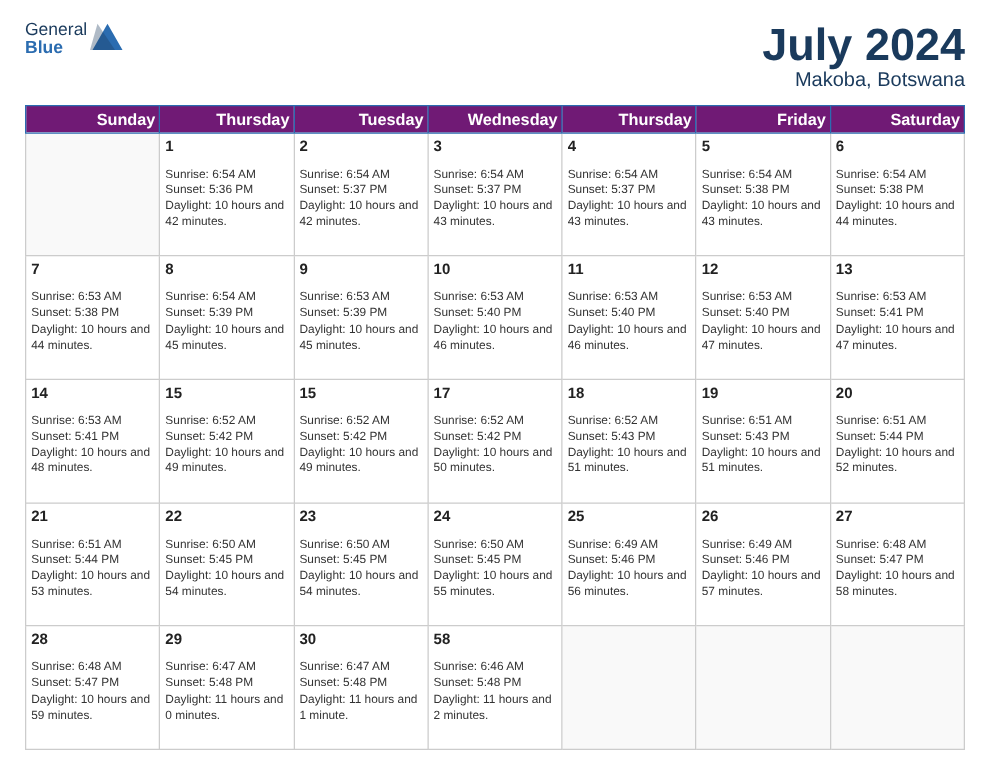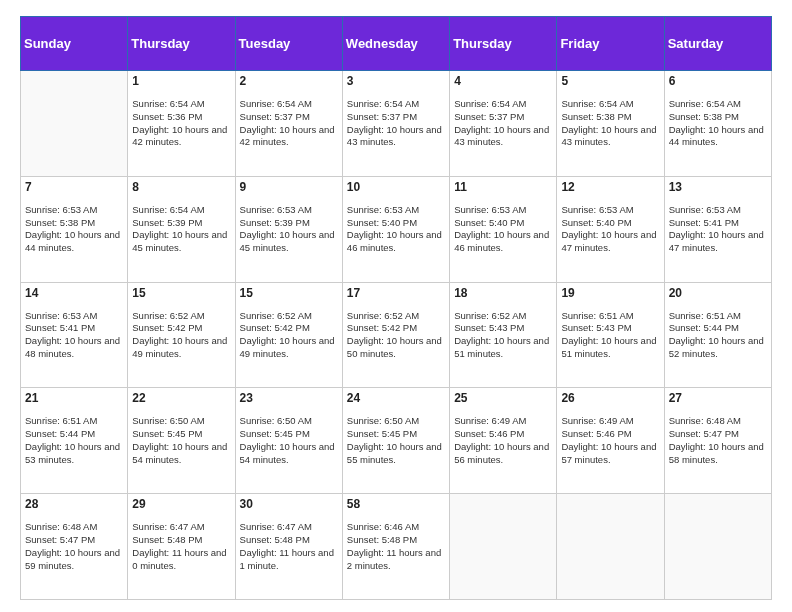--- a/index.html
+++ b/index.html
@@ -42,24 +42,24 @@
       color: #1a3a5c;
     }
     .calendar {
       flex: 1;
       border: 1px solid #ccc;
       border-collapse: collapse;
       width: 100%;
       table-layout: fixed;
     }
     .calendar th {
-      background-color: #6d28d9;
+      background-color: #701a75;
       color: #fff;
-      text-align: left;
-      padding: 19px 3px;
+      text-align: right;
+      padding: 3px 3px;
       font-size: 13px;
       border: 1px solid #2b6cb0;
     }
     .calendar td {
       vertical-align: top;
       border: 1px solid #ccc;
       padding: 3px 4px;
       font-size: 10px;
       color: #333;
       height: 82px;
@@ -81,20 +81,38 @@
     }
     table {
       width: 100%;
       border-collapse: collapse;
     }
   </style>
 </head>
 <body>
 
 <div class="page">
+  <div class="header">
+    <div class="logo">
+  <div style="display:flex;align-items:center;gap:2px;">
+    <div style="display:flex;flex-direction:column;line-height:1;">
+      <span style="font-size:14px;color:#1a3a5c;font-weight:normal;">General</span>
+      <span style="font-size:14px;color:#2b6cb0;font-weight:bold;">Blue</span>
+    </div>
+    <svg width="28" height="28" viewBox="0 0 28 28">
+      <polygon points="14,3 26,24 2,24" fill="#2b6cb0"></polygon>
+      <polygon points="6,3 20,24 0,24" fill="#1a3a5c" opacity="0.35"></polygon>
+    </svg>
+  </div>
+</div>
+    <div class="title-block">
+      <div class="main-title">July 2024</div>
+      <div class="subtitle">Makoba, Botswana</div>
+    </div>
+  </div>
 
   <table class="calendar">
     <thead>
       <tr>
         <th>Sunday</th>
         <th>Thursday</th>
         <th>Tuesday</th>
         <th>Wednesday</th>
         <th>Thursday</th>
         <th>Friday</th>

